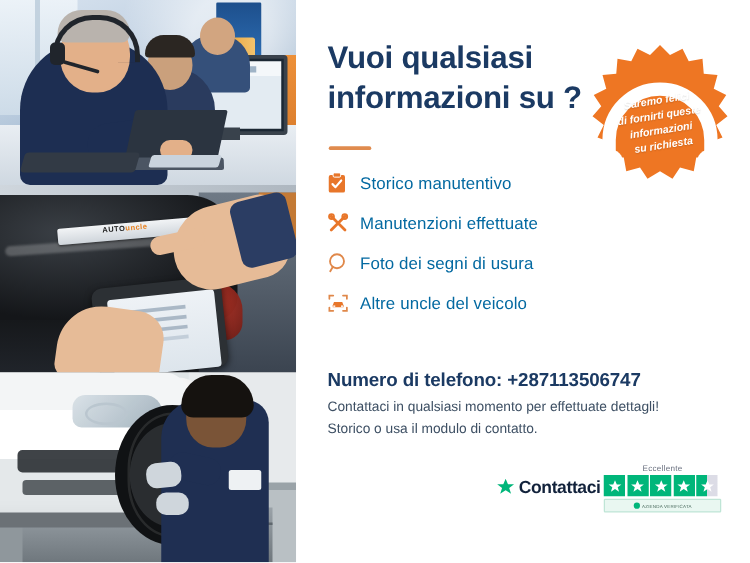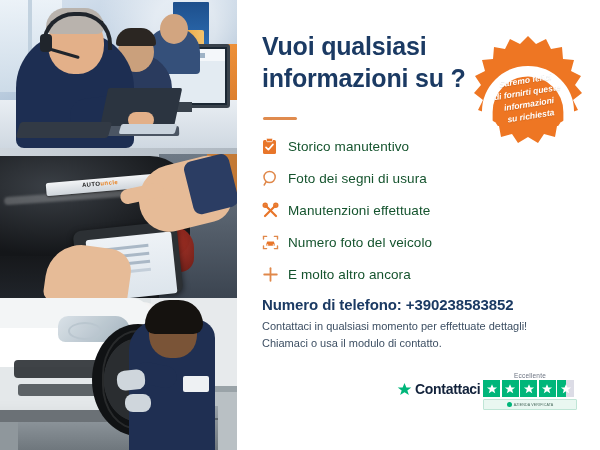--- a/index.html
+++ b/index.html
@@ -142,21 +142,21 @@
   .badge .bi{position:absolute;left:0;top:22px;width:112px;text-align:center;color:#fff;}
   .badge .btxt{position:absolute;left:0;top:40px;width:112px;text-align:center;
      color:#fff;font-size:8.5px;line-height:12px;font-weight:700;font-style:italic;
      transform:rotate(-9deg);text-shadow:0 1px 1px rgba(0,0,0,.12);}
 
   
   .list{position:absolute;left:25px;top:132px;width:330px;}
   .row{display:flex;align-items:center;height:28px;margin-bottom:4px;}
   .ico{width:26px;height:22px;flex:0 0 26px;display:flex;align-items:center;justify-content:flex-start;color:#e07b2e;}
   .ico svg{display:block;}
-  .rtxt{font-size:13.5px;color:#14532d;letter-spacing:.1px;}
+  .rtxt{font-size:13.5px;color:#0369a1;letter-spacing:.1px;}
 
   
   .phone{position:absolute;left:25px;top:296px;font-size:15px;font-weight:700;color:#1b3a63;letter-spacing:-.1px;}
   .sub1{position:absolute;left:25px;top:320px;font-size:11px;color:#3d4f63;}
   .sub2{position:absolute;left:25px;top:337px;font-size:11px;color:#3d4f63;}
 
   
   .tp{position:absolute;left:160px;top:372px;width:180px;height:44px;}
   .tplogo{position:absolute;left:0;top:9px;display:flex;align-items:center;gap:3px;}
   .tplogo .st{width:15px;height:15px;display:block;}
@@ -287,76 +287,65 @@
             <rect x="1" y="2" width="13" height="14" rx="1.5" fill="#e8762a"></rect>
             <rect x="4.5" y="0.3" width="6" height="3.4" rx="1" fill="#e8762a" stroke="#fff" stroke-width="0.8"></rect>
             <path d="M4 9.3 L6.4 11.7 L11 6.4" fill="none" stroke="#ffffff" stroke-width="1.7" stroke-linecap="round" stroke-linejoin="round"></path>
           </svg>
         </span>
         <span class="rtxt">Storico manutentivo</span>
       </div>
 
       <div class="row">
         <span class="ico">
-          <svg width="16" height="17" viewBox="0 0 16 17">
-            <circle cx="7.6" cy="7" r="5.6" fill="none" stroke="#e0884a" stroke-width="1.5"></circle>
-            <path d="M4.2 11.6 L2.2 15" stroke="#e0884a" stroke-width="1.5" stroke-linecap="round"></path>
-          </svg>
-        </span>
-        <span class="rtxt">Foto dei segni di usura</span>
-      </div>
-
-      <div class="row">
-        <span class="ico">
           <svg width="17" height="17" viewBox="0 0 17 17">
             <g stroke="#e8762a" stroke-width="2.2" stroke-linecap="round">
               <path d="M3 3 L14 14"></path>
               <path d="M14 3 L3 14"></path>
             </g>
             <circle cx="3.2" cy="3.2" r="1.9" fill="none" stroke="#e8762a" stroke-width="1.6"></circle>
             <circle cx="13.8" cy="3.2" r="1.9" fill="none" stroke="#e8762a" stroke-width="1.6"></circle>
           </svg>
         </span>
         <span class="rtxt">Manutenzioni effettuate</span>
+      </div>
+
+      <div class="row">
+        <span class="ico">
+          <svg width="16" height="17" viewBox="0 0 16 17">
+            <circle cx="7.6" cy="7" r="5.6" fill="none" stroke="#e0884a" stroke-width="1.5"></circle>
+            <path d="M4.2 11.6 L2.2 15" stroke="#e0884a" stroke-width="1.5" stroke-linecap="round"></path>
+          </svg>
+        </span>
+        <span class="rtxt">Foto dei segni di usura</span>
       </div>
 
       <div class="row">
         <span class="ico">
           <svg width="17" height="17" viewBox="0 0 17 17">
             <g fill="none" stroke="#e0884a" stroke-width="1.4" stroke-linecap="round">
               <path d="M1.5 5 V2.4 H4.6"></path>
                 <path d="M12.4 2.4 H15.5 V5"></path>
               <path d="M15.5 12 V14.6 H12.4"></path>
                 <path d="M4.6 14.6 H1.5 V12"></path>
             </g>
             <path d="M4.2 10.2 L5.2 7.6 h6.6 l1 2.6 v1.6 H4.2 Z" fill="#e8762a"></path>
             <rect x="4.6" y="10.3" width="1.6" height="1.4" fill="#fff" opacity=".85"></rect>
             <rect x="10.8" y="10.3" width="1.6" height="1.4" fill="#fff" opacity=".85"></rect>
           </svg>
         </span>
-        <span class="rtxt">Numero foto del veicolo</span>
-      </div>
-
-      <div class="row">
-        <span class="ico">
-          <svg width="17" height="17" viewBox="0 0 17 17">
-            <g stroke="#e0884a" stroke-width="1.8" stroke-linecap="round">
-              <path d="M8.5 2.2 V14.8"></path>
-                <path d="M2.2 8.5 H14.8"></path>
-            </g>
-          </svg>
-        </span>
-        <span class="rtxt">E molto altro ancora</span>
-      </div>
-
-    </div>
-
-    <div class="phone">Numero di telefono: +390238583852</div>
+        <span class="rtxt">Altre uncle del veicolo</span>
+      </div>
+
+
+    </div>
+
+    <div class="phone">Numero di telefono: +287113506747</div>
     <div class="sub1">Contattaci in qualsiasi momento per effettuate dettagli!</div>
-    <div class="sub2">Chiamaci o usa il modulo di contatto.</div>
+    <div class="sub2">Storico o usa il modulo di contatto.</div>
 
     <div class="tp">
       <div class="tplogo">
         <span class="st">
           <svg width="15" height="15" viewBox="0 0 20 20">
             <path d="M10 1.2 L12.5 7.3 L19 7.3 L13.8 11.2 L15.8 17.4 L10 13.6 L4.2 17.4 L6.2 11.2 L1 7.3 L7.5 7.3 Z" fill="#00b67a"></path>
           </svg>
         </span>
         <span class="tpname">Contattaci</span>
       </div>

